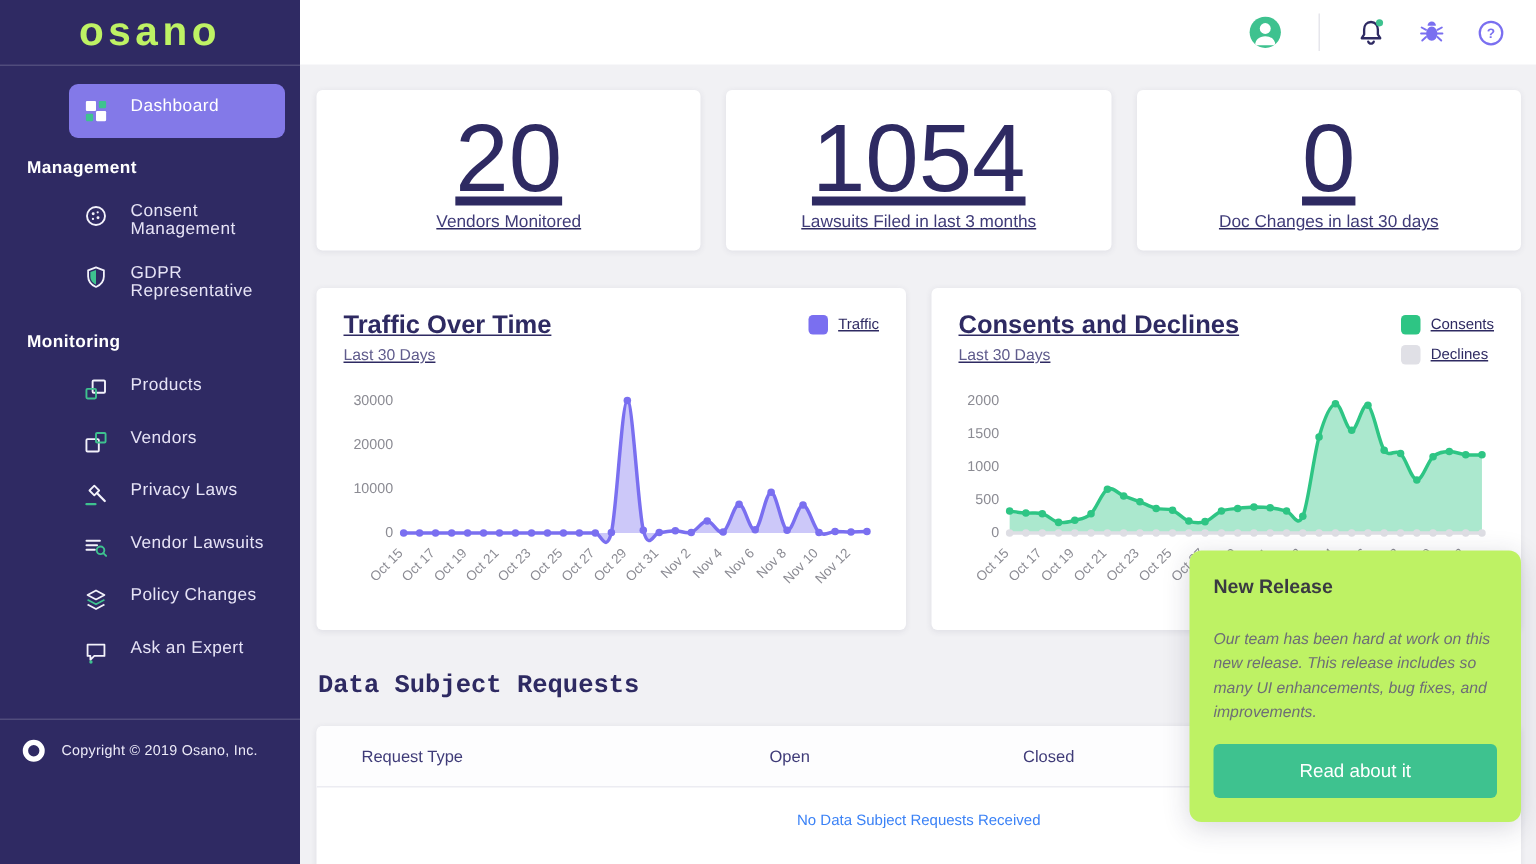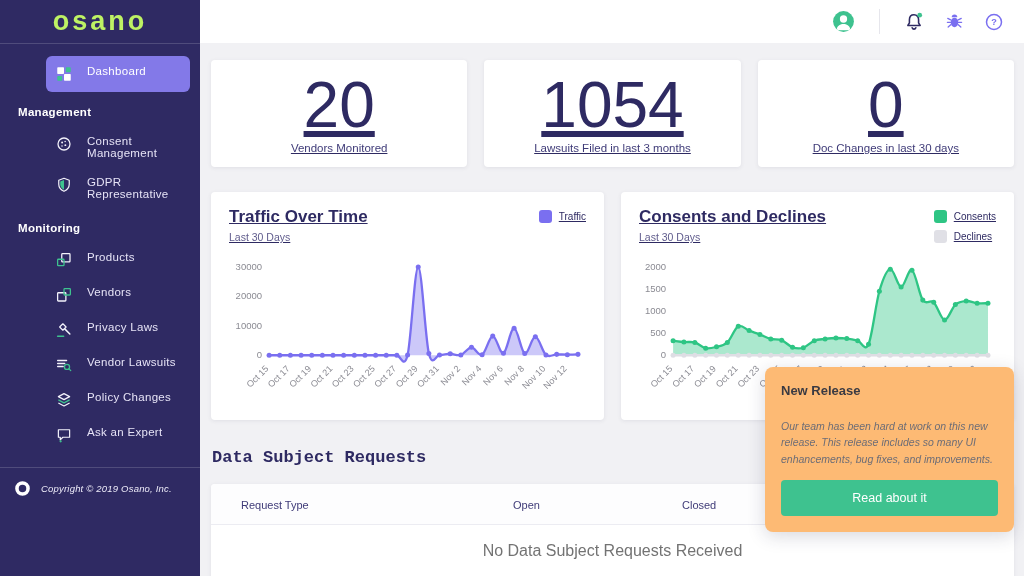--- a/index.html
+++ b/index.html
@@ -25,21 +25,21 @@
   .nav-item {
     display:flex; align-items:flex-start; gap:13px; padding:8px 8px;
     border-radius:6px; color:#e6e3f6; font-size:11.5px; letter-spacing:.3px;
     cursor:pointer; margin-bottom:1px;margin-left:36px;
   }
   .nav-item.active { background:#8379e8; color:#fff; padding:9px 8px; }
   .nav-section {
     font-size:11.5px; font-weight:700; color:#fff; padding:13px 8px 9px; letter-spacing:.3px;
   }
   .icon { display:inline-flex; width:20px; justify-content:center; align-items:center; flex-shrink:0; }
-  .sb-footer { margin-top:14px;font-style:italic; }
+  .sb-footer { margin-top:26px; }
   .copyright {
     display:flex; align-items:center; gap:9px; padding:11px 10px 0 12px;
     font-size:9.5px; color:#eceaf8; letter-spacing:.2px;
   }
 
   
   .main { flex:1; display:flex; flex-direction:column; position:relative; min-width:0; }
   .topbar {
     height:43px; background:#fff; display:flex; align-items:center;
     justify-content:flex-end; padding-right:20px; flex-shrink:0;
@@ -74,25 +74,25 @@
   .ytick { font-size:9.5px; fill:#8b8b93; font-family:"Liberation Sans",sans-serif; }
   .xtick { font-size:9px; fill:#8b8b93; font-family:"Liberation Sans",sans-serif; }
 
   .dsr-heading { font-size:17px; font-weight:700; color:#2e2a62; margin:28px 0 0 1px;font-family:Liberation Mono, monospace; }
   .table-card { margin-top:17px; height:120px; border-radius:4px 4px 0 0; overflow:hidden; }
   .table-header {
     display:flex; padding:15px 0 13px 30px; font-size:11px; color:#3f3b78;
     background:#fdfdfe; border-bottom:1px solid #ececf2;
   }
   .th-request { width:272px; } .th-open { width:169px; }
-  .table-empty { text-align:center; font-size:16px; color:#737373; padding:17px 0; }
+  .table-empty { text-align:center; font-size:10px; color:#3b82f6; padding:17px 0; }
 
   
   .popup {
-    position:absolute; top:367px; right:10px; width:249px; background:#fdba74;
+    position:absolute; top:367px; right:10px; width:221px; background:#bef264;
     border-radius:8px; box-shadow:0 4px 18px rgba(40,40,70,0.18); padding:16px; z-index:20;
   }
   .popup-title { font-size:13px; font-weight:700; color:#3a3a42; }
   .popup-body { font-size:10.5px; color:#6d6d76; line-height:1.55; margin-top:20px;font-style:italic; }
   .popup-button {
     margin-top:13px; width:100%; height:36px; background:#3ec28f; color:#fff;
     border:none; border-radius:4px; font-size:12.5px; cursor:pointer;
     font-family:"Liberation Sans",sans-serif;
   }
 </style>

